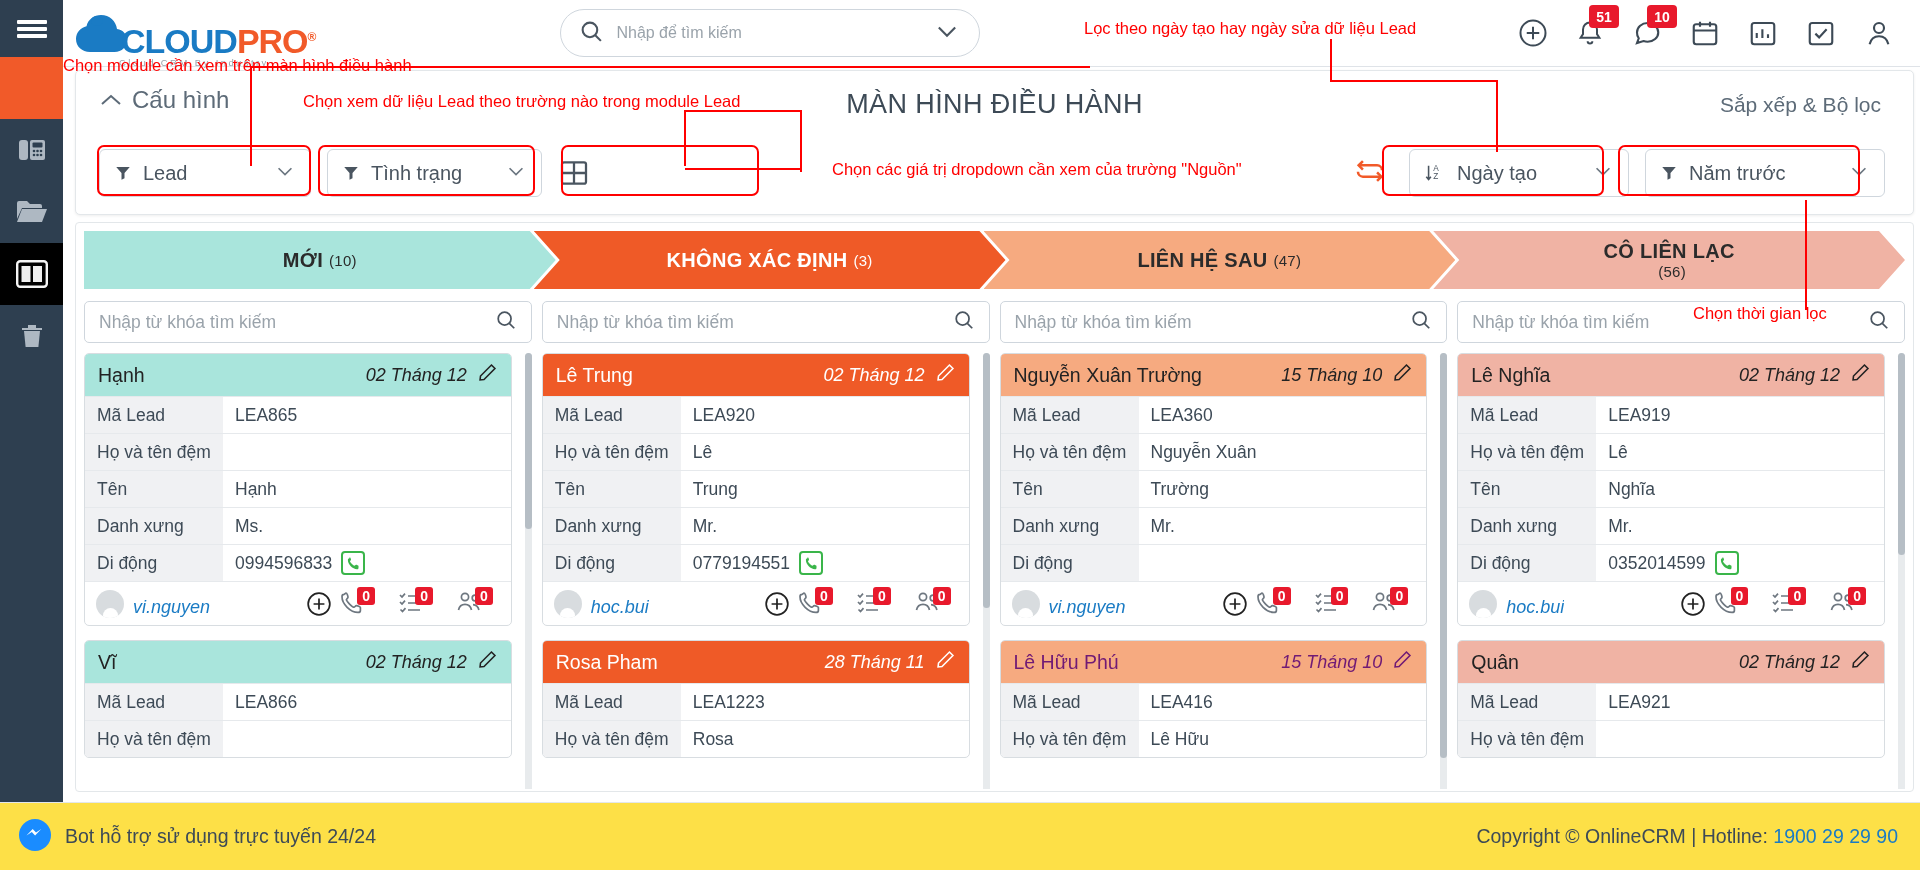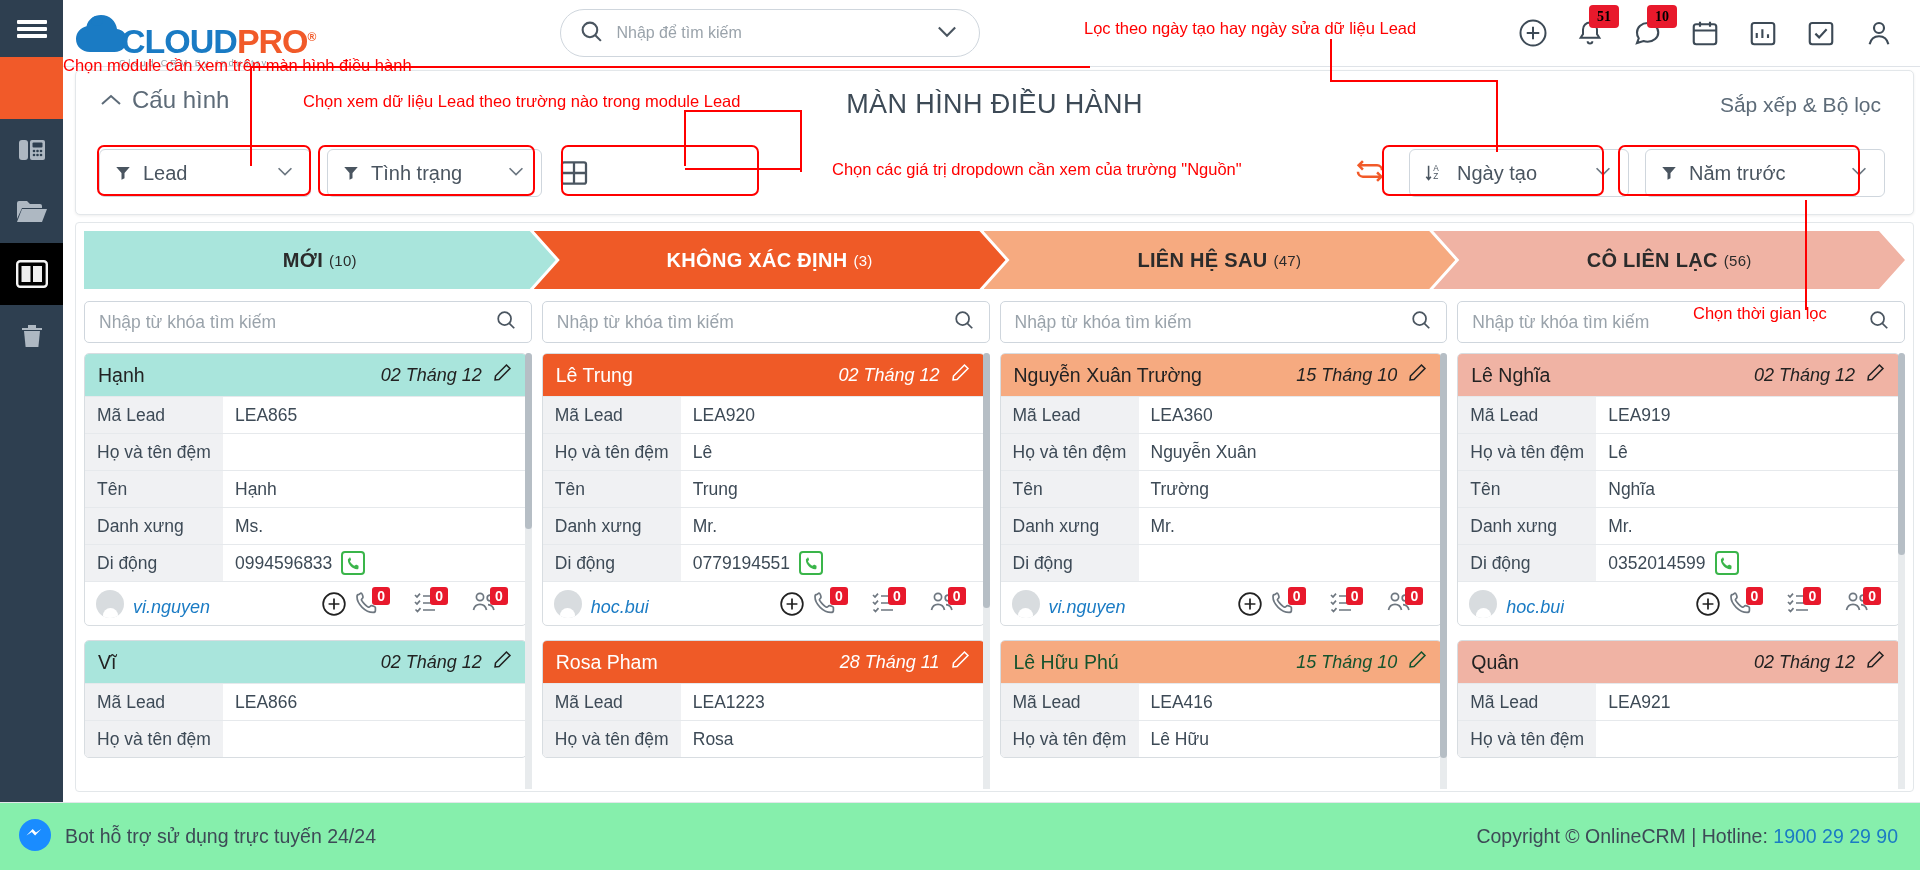--- a/index.html
+++ b/index.html
@@ -58,24 +58,23 @@
     flex: 1; border: none; outline: none; font-size: 16px; color: #333;
     margin-left: 12px; font-family: inherit; background: transparent;
   }
   .searchbox input::placeholder { color: #9aa3ab; }
   .searchbox .cv { color: #6b7680; cursor: pointer; }
 
   .hdr-icons { margin-left: auto; display: flex; align-items: center; gap: 28px; padding-right: 26px;}
   .hdr-ic { position: relative; cursor: pointer; color: #3d4a56; display:flex; align-items:center; }
   .hdr-badge {
     position: absolute; top: -13px; right: -15px; min-width: 30px; height: 23px;
-    background: #e8192c; color: #000000; font-size: 14px; font-weight: bold;
+    background: #e8192c; color: #ffffff; font-size: 14px; font-weight: bold;
     border-radius: 4px; display: flex; align-items: center; justify-content: center;
     padding: 0 4px;
-    font-family: Liberation Serif, serif;
   }
 
   
   .anno { position: absolute; color: #ff0000; font-size: 16.5px; white-space: nowrap; z-index: 60; }
   .annoline { position: absolute; background: #ff0000; z-index: 59; }
   .annobox { position: absolute; border: 2px solid #ff0000; z-index: 59; }
 
   
   .config {
     position: absolute; left: 75px; top: 70px; width: 1839px; height: 145px;
@@ -118,36 +117,36 @@
   }
   .stages { display: flex; height: 58px; margin: 8px 8px 0 8px; }
   .stage {
     flex: 1; position: relative; display: flex; align-items: center; justify-content: center;
     font-size: 20px; font-weight: bold; letter-spacing: .3px; color: #2b2b2b;
     margin-right: 4px;
     clip-path: polygon(0 0, calc(100% - 26px) 0, 100% 50%, calc(100% - 26px) 100%, 0 100%, 0 100%);
   }
   .stage:first-child { clip-path: polygon(0 0, calc(100% - 26px) 0, 100% 50%, calc(100% - 26px) 100%, 0 100%); }
   .stage:not(:first-child) { clip-path: polygon(0 0, calc(100% - 26px) 0, 100% 50%, calc(100% - 26px) 100%, 0 100%, 26px 50%); margin-left: -26px; }
-  .stage:last-child { margin-right: 0; }
+  .stage:last-child { margin-right: 0; flex-direction: column; }
   .stage .cnt { font-size: 15px; font-weight: normal; margin-left: 6px; }
 
   .cols { display: flex; height: 500px; padding: 0 8px; }
   .col { flex: 1; display: flex; flex-direction: column; margin-right: 10px; min-width: 0; position: relative;}
   .col:last-child { margin-right: 0; }
   .col-search {
     height: 42px; border: 1px solid #cfd6dd; border-radius: 5px; margin: 12px 0 10px 0;
     display: flex; align-items: center; padding: 0 14px; background: #fff;
   }
   .col-search input {
     flex: 1; border: none; outline: none; font-size: 17.5px; color: #333;
     font-family: inherit; background: transparent; min-width: 0;
   }
   .col-search input::placeholder { color: #9aa3ab; }
-  .col-body { flex: 1; overflow: hidden; position: relative; padding-right: 5px; }
+  .col-body { flex: 1; overflow: hidden; position: relative; padding-right: 20px; }
   .col-scroll { position: absolute; right: 0; top: 0; width: 7px; background: #e8ebed; border-radius: 4px; }
   .col-scroll i { display:block; width: 7px; background: #b6bec5; border-radius: 4px; }
 
   .card {
     border: 1px solid #d8dde1; border-radius: 5px; background: #fff; margin-bottom: 14px;
     overflow: hidden;
   }
   .card-head {
     height: 42px; display: flex; align-items: center; padding: 0 13px;
     font-size: 19.5px; color: #222;
@@ -179,21 +178,21 @@
   
   .hscroll {
     position: absolute; left: 85px; bottom: 8px; width: 1815px; height: 9px;
     background: #e8ebed; border-radius: 5px; z-index: 6;
   }
   .hscroll i { display:block; height: 9px; width: 53%; background: #b6bec5; border-radius: 5px; }
 
   
   .footer {
     position: absolute; left: 0; bottom: 0; width: 1920px; height: 68px;
-    background: #86efac; border-top: 1px solid #e3e7ea; display: flex; align-items: center;
+    background: #fde047; border-top: 1px solid #e3e7ea; display: flex; align-items: center;
     z-index: 45;
   }
   .fb-bot { display: flex; align-items: center; margin-left: 18px; gap: 13px; }
   .fb-bot .txt { font-size: 19.5px; color: #3d4a56; }
   .copy { margin-left: auto; margin-right: 22px; font-size: 19.5px; color: #3d4a56; }
   .copy a { color: #1a7bc4; text-decoration: none; font-weight: normal; }
 
   .vsep { position:absolute; left: 63px; top: 0; width: 12px; height: 870px; background:#fff; z-index: 8;}
 </style>
 </head>
@@ -709,21 +708,21 @@
                       <path d="M2.5 20c.8-3.6 3.3-5.6 6.5-5.6s5.7 2 6.5 5.6"></path>
                       <circle cx="19" cy="8" r="2.8"></circle>
                       <path d="M17 14.6c3 .2 5.2 2.2 5.9 5.4"></path>
                     </svg></span>
                   <span class="b">0</span>
                 </span>
               </span>
             </div>
           </div>
           <div class="card">
-            <div class="card-head" style="background: rgb(246, 170, 128); color: #14532d;">
+            <div class="card-head" style="background: rgb(246, 170, 128); color: #701a75;">
               <span class="nm">Lê Hữu Phú</span>
               <span class="dt">15 Tháng 10</span>
               <span class="pencil"><svg width="21" height="21" viewBox="0 0 24 24" fill="none" stroke="currentColor" stroke-width="1.8">
                   <path d="M16.5 3.5l4 4L8 20l-4.5.5L4 16z"></path>
                 </svg></span>
             </div>
             <div class="crow">
               <div class="k">Mã Lead</div>
               <div class="v">
                 <span>LEA416</span>

